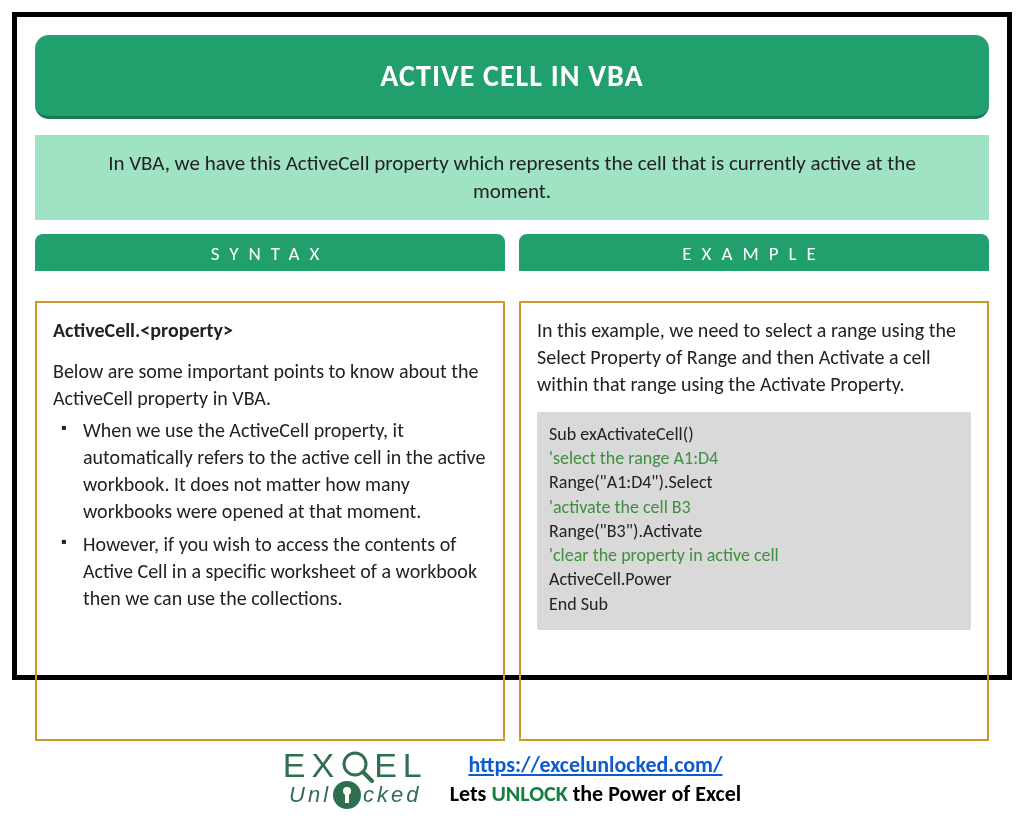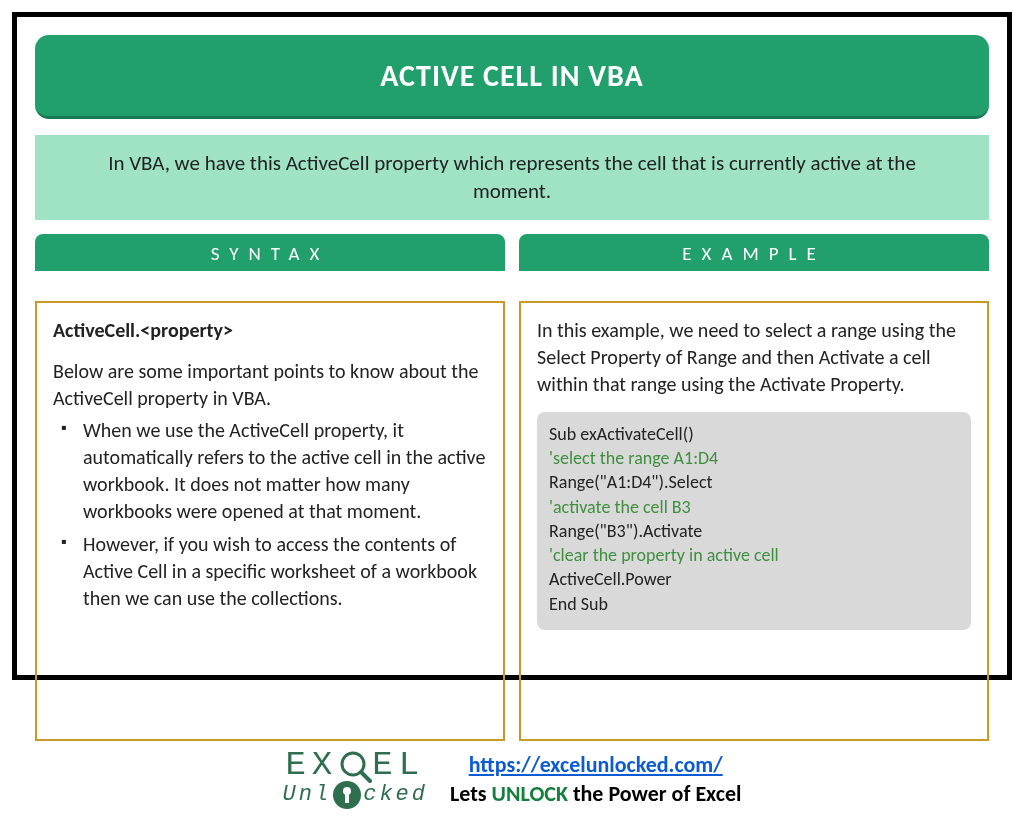--- a/index.html
+++ b/index.html
@@ -73,32 +73,32 @@
     color: #222;
   }
   .example-lead { margin-bottom: 14px; }
   .codebox {
     background: #d9d9d9;
     padding: 10px 12px 14px 12px;
     font-family: "Segoe UI", Calibri, Arial, sans-serif;
     font-size: 18px;
     line-height: 1.35;
     color: #222;
-    border-radius: 8px;
+    border-radius: 2px;
   }
   .codebox .cmt { color: #3f8f3f; }
   .footer {
     display: flex;
     align-items: center;
     justify-content: center;
     gap: 22px;
     margin-top: 8px;
   }
   .logo {
-    font-family: Liberation Mono, monospace;
+    font-family: Liberation Sans, sans-serif;
     color: #2f6e4e;
     text-align: center;
     line-height: 0.9;
   }
   .logo-top {
     font-size: 34px;
     letter-spacing: 6px;
     font-weight: 500;
     display: flex;
     align-items: center;

